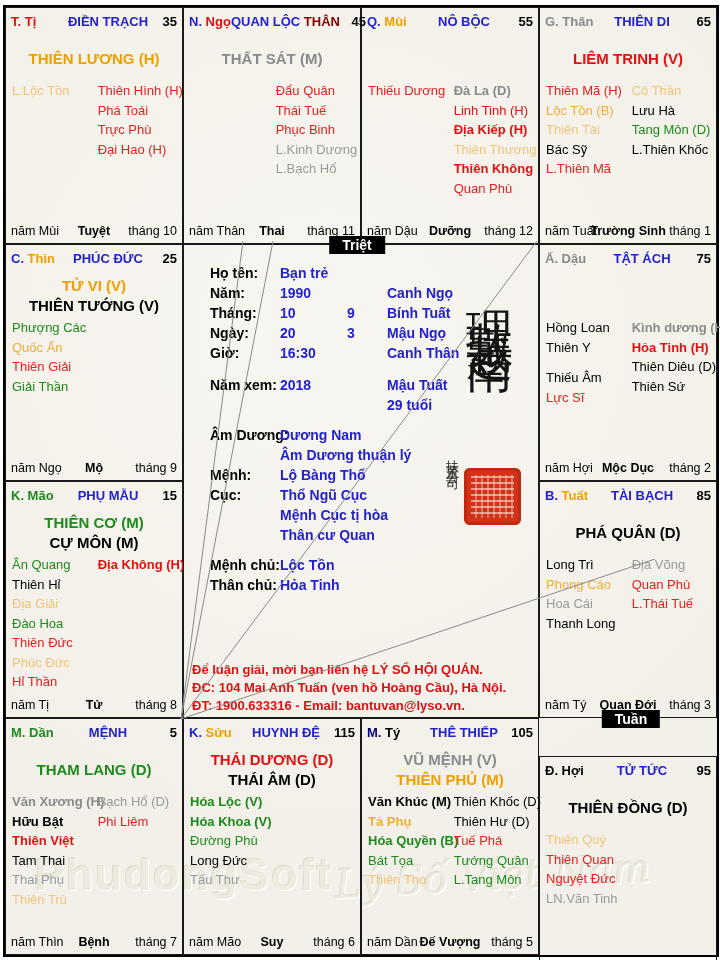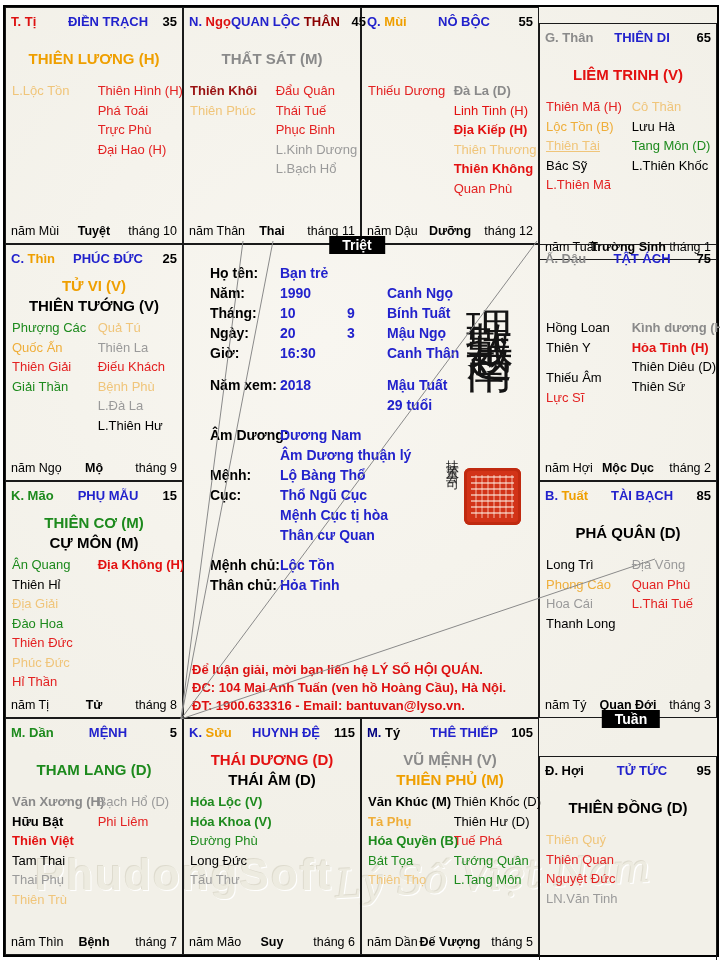--- a/index.html
+++ b/index.html
@@ -1,21 +1,21 @@
 <!DOCTYPE html>
 <html><head>
 <meta charset="utf-8">
 <style>
   html,body{margin:0;padding:0;background:#fff;font-family:"Liberation Sans",sans-serif;}
   .stage{position:relative;width:720px;height:960px;background:#fff;overflow:hidden;}
   .chart{position:absolute;left:3px;top:5px;width:712px;height:948px;border:2px solid #000;
          background:#f4f2eb;
          background-image:radial-gradient(circle at 45% 35%, #f8f6f0 0%, #f2f0e8 70%);}
   .cell{position:absolute;width:178px;height:237px;border:1px solid #1a1a1a;box-sizing:border-box;z-index:2;}
-  .pos-r1c1{left:0;top:0}.pos-r1c2{left:178px;top:0}.pos-r1c3{left:356px;top:0}.pos-r1c4{left:534px;top:16px}
+  .pos-r1c1{left:0;top:0}.pos-r1c2{left:178px;top:0}.pos-r1c3{left:356px;top:0}.pos-r1c4{left:534px;top:0}
   .pos-r2c1{left:0;top:237px}.pos-r2c4{left:534px;top:237px}
   .pos-r3c1{left:0;top:474px}.pos-r3c4{left:534px;top:474px}
   .pos-r4c1{left:0;top:711px}.pos-r4c2{left:178px;top:711px}.pos-r4c3{left:356px;top:711px}.pos-r4c4{left:534px;top:749px}
   .hdr{display:flex;justify-content:space-between;align-items:baseline;padding:6px 5px 0 5px;font-size:13px;font-weight:bold;}
   .sb{width:54px;white-space:nowrap;}
   .pname{flex:1;text-align:center;color:#2222cc;white-space:nowrap;}
   .ptag{color:#8b0000;}
   .pnum{min-width:26px;text-align:right;color:#000;}
   .mains{position:absolute;top:31px;left:0;right:0;text-align:center;font-size:15px;line-height:20px;font-weight:bold;white-space:nowrap;}
   .mains.single{top:41px;}
@@ -90,24 +90,20 @@
     <div class="cell pos-r1c2">
         <div class="hdr">
           <span class="sb"><span style="color: rgb(34, 34, 204);">N.</span><span style="color: rgb(221, 17, 17);"> Ngọ</span></span>
           <span class="pname">QUAN LỘC<span class="ptag"> THÂN</span></span>
           <span class="pnum">45</span>
         </div>
         <div class="mains single">
           <div class="mstar" style="color: rgb(138, 138, 138); font-weight: bold;">THẤT SÁT (M)</div>
         </div>
         <div class="cols">
-          <div class="colL">
-            <div class="star" style="color: rgb(153, 17, 17); font-weight: bold;">Thiên Khôi</div>
-            <div class="star" style="color: rgb(240, 197, 122);">Thiên Phúc</div>
-          </div>
           <div class="colR">
             <div class="star" style="color: rgb(227, 34, 34);">Đẩu Quân</div>
             <div class="star" style="color: rgb(227, 34, 34);">Thái Tuế</div>
             <div class="star" style="color: rgb(227, 34, 34);">Phục Binh</div>
             <div class="star" style="color: rgb(154, 154, 154);">L.Kinh Dương</div>
             <div class="star" style="color: rgb(154, 154, 154);">L.Bạch Hổ</div>
           </div>
         </div>
         <div class="ft">
           <span class="fy">năm Thân</span>
@@ -147,21 +143,21 @@
           <span class="pname">THIÊN DI</span>
           <span class="pnum">65</span>
         </div>
         <div class="mains single">
           <div class="mstar" style="color: rgb(227, 17, 17); font-weight: bold;">LIÊM TRINH (V)</div>
         </div>
         <div class="cols">
           <div class="colL">
             <div class="star" style="color: rgb(227, 34, 34);">Thiên Mã (H)</div>
             <div class="star" style="color: rgb(239, 174, 58);">Lộc Tồn (B)</div>
-            <div class="star" style="color: rgb(240, 197, 122); text-decoration: underline;">Thiên Tài</div>
+            <div class="star" style="color: rgb(240, 197, 122);">Thiên Tài</div>
             <div class="star" style="color: rgb(0, 0, 0);">Bác Sỹ</div>
             <div class="star" style="color: rgb(227, 34, 34);">L.Thiên Mã</div>
           </div>
           <div class="colR">
             <div class="star" style="color: rgb(240, 197, 122);">Cô Thần</div>
             <div class="star" style="color: rgb(0, 0, 0);">Lưu Hà</div>
             <div class="star" style="color: rgb(29, 138, 29);">Tang Môn (D)</div>
             <div class="star" style="color: rgb(0, 0, 0);">L.Thiên Khốc</div>
           </div>
         </div>
@@ -180,28 +176,20 @@
         <div class="mains">
           <div class="mstar" style="color: rgb(239, 159, 0); font-weight: bold;">TỬ VI (V)</div>
           <div class="mstar" style="color: rgb(0, 0, 0); font-weight: bold;">THIÊN TƯỚNG (V)</div>
         </div>
         <div class="cols">
           <div class="colL">
             <div class="star" style="color: rgb(29, 138, 29);">Phượng Các</div>
             <div class="star" style="color: rgb(239, 174, 58);">Quốc Ấn</div>
             <div class="star" style="color: rgb(227, 34, 34);">Thiên Giải</div>
             <div class="star" style="color: rgb(29, 138, 29);">Giải Thần</div>
-          </div>
-          <div class="colR">
-            <div class="star" style="color: rgb(240, 197, 122);">Quả Tú</div>
-            <div class="star" style="color: rgb(154, 154, 154);">Thiên La</div>
-            <div class="star" style="color: rgb(227, 34, 34);">Điếu Khách</div>
-            <div class="star" style="color: rgb(240, 197, 122);">Bệnh Phù</div>
-            <div class="star" style="color: rgb(154, 154, 154);">L.Đà La</div>
-            <div class="star" style="color: rgb(0, 0, 0);">L.Thiên Hư</div>
           </div>
         </div>
         <div class="ft">
           <span class="fy">năm Ngọ</span>
           <span class="fs">Mộ</span>
           <span class="fm">tháng 9</span>
         </div>
       </div>
     <div class="cell pos-r2c4">
         <div class="hdr">

